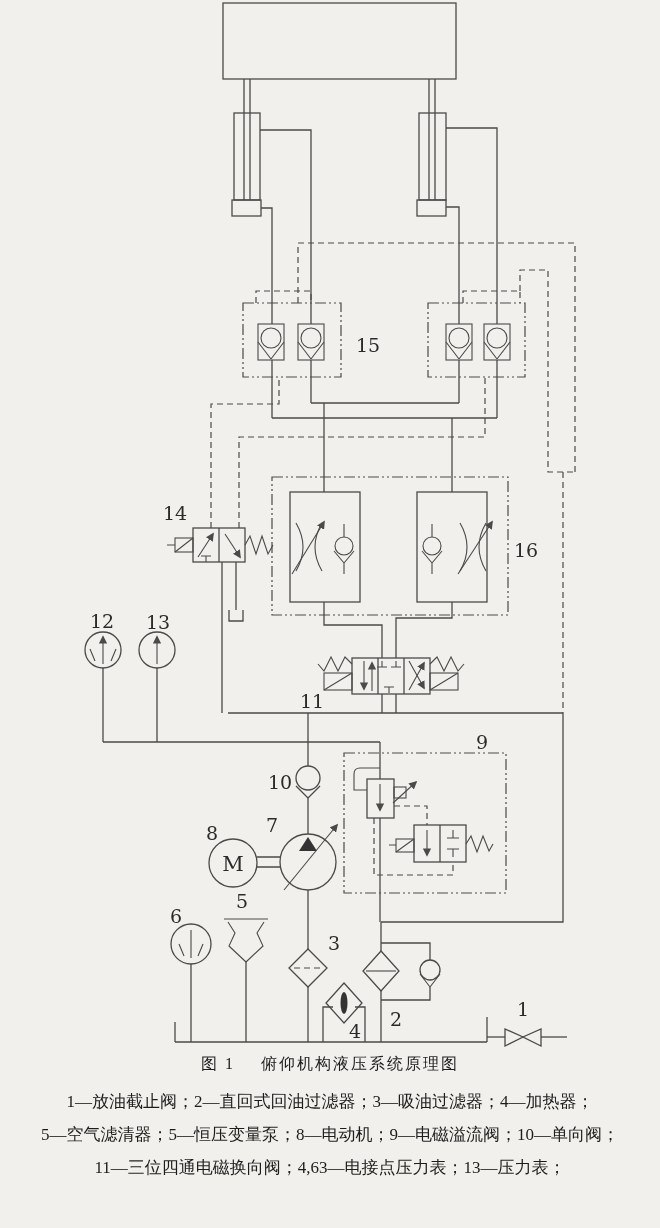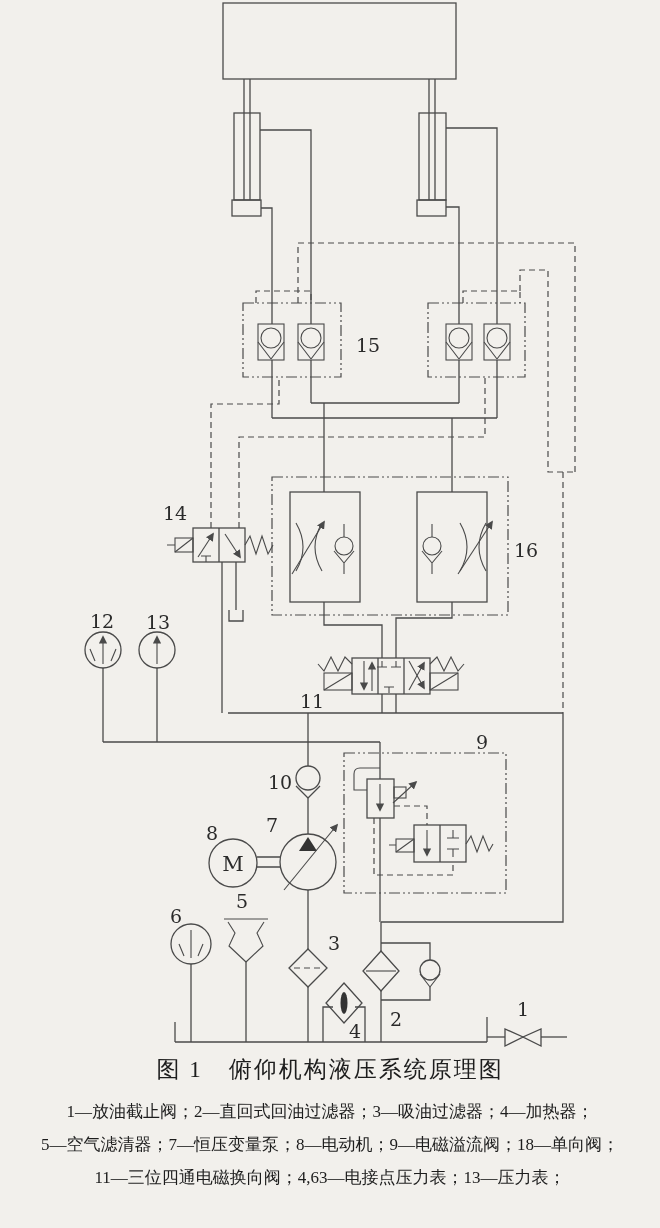--- a/index.html
+++ b/index.html
@@ -10,21 +10,21 @@
   }
   svg{display:block;}
   svg text{font-family:"DejaVu Serif","Liberation Serif",serif;fill:#2a2a2a;}
   .sline{stroke:#4a4a4a;stroke-width:1.3;fill:none;}
   .thin{stroke:#4a4a4a;stroke-width:1.1;fill:none;}
   .dashdot{stroke:#4a4a4a;stroke-width:1.2;fill:none;stroke-dasharray:11 3 2 3 2 3;}
   .pdash{stroke:#4a4a4a;stroke-width:1.2;fill:none;stroke-dasharray:6 4;}
   .fdark{fill:#333;stroke:none;}
   .num{font-size:19px;}
   .caption{
-    text-align:center;font-size:23px;letter-spacing:2px;margin-top:4px;
+    text-align:center;font-size:16px;letter-spacing:2px;margin-top:4px;
     font-family:"Liberation Serif","DejaVu Serif",serif;
   }
   .caption .gap{display:inline-block;width:26px;}
   .legend{margin-top:10px;}
   .legend div{
     text-align:center;font-size:17px;line-height:33px;white-space:nowrap;
     font-family:"Liberation Serif","DejaVu Serif",serif;
   }
 </style>
 </head>
@@ -272,17 +272,17 @@
   </g>
   <text class="num" x="517" y="1016">1</text>
 </svg>
 
 <div class="caption">
   <span>图 1</span><span class="gap"></span><span>俯仰机构液压系统原理图</span>
 </div>
 
 <div class="legend">
   <div>1—放油截止阀；2—直回式回油过滤器；3—吸油过滤器；4—加热器；</div>
-  <div>5—空气滤清器；7—恒压变量泵；8—电动机；9—电磁溢流阀；18—单向阀；</div>
+  <div>5—空气滤清器；5—恒压变量泵；8—电动机；9—电磁溢流阀；10—单向阀；</div>
   <div>11—三位四通电磁换向阀；4,63—电接点压力表；13—压力表；</div>
 </div>
 
 </div>
 
 </body></html>

